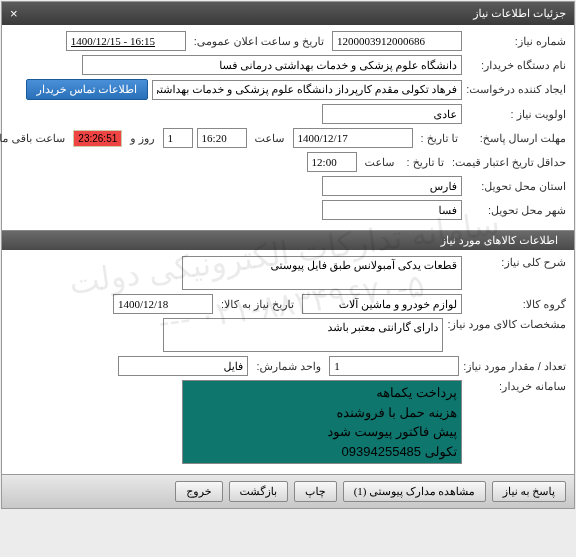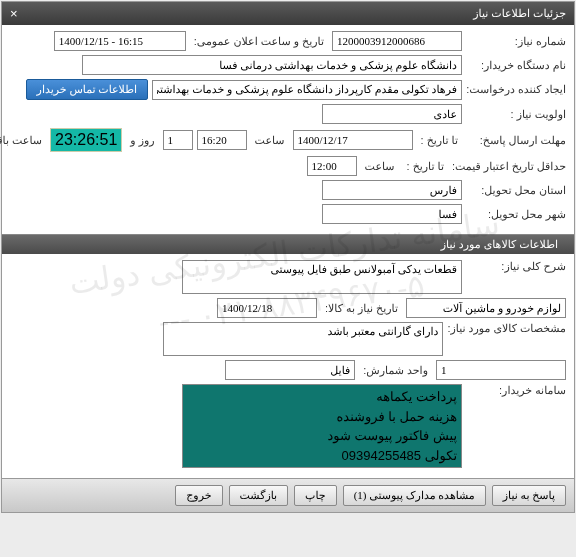--- a/index.html
+++ b/index.html
@@ -108,24 +108,24 @@
   font-family: Tahoma;
   cursor: pointer;
   border-radius: 2px;
 }
 .btn-blue {
   background: linear-gradient(to bottom, #4a90d9, #2a70b9);
   color: #fff;
   border: 1px solid #1a5a99;
 }
 .highlight {
-  background: #14b8a6;
+  background: #ef4444;
   border: 1px solid #cca;
   padding: 2px 4px;
-  font-size: 16px;
+  font-size: 10px;
 }
 .footer-bar {
   background: linear-gradient(to bottom, #e8e8e8, #c8c8c8);
   padding: 6px 8px;
   display: flex;
   gap: 6px;
   justify-content: flex-start;
   border-top: 1px solid #999;
 }
 .align-top {
@@ -155,21 +155,21 @@
     <span>جزئیات اطلاعات نیاز</span>
     <span class="close">×</span>
   </div>
 
   <div class="form-area">
 
     <div class="row">
       <span class="label">شماره نیاز:</span>
       <input type="text" class="text-input ltr" style="width: 130px;" value="1200003912000686">
       <span class="label-sm">تاریخ و ساعت اعلان عمومی:</span>
-      <input type="text" class="text-input ltr" style="width: 132px;" value="1400/12/15 - 16:15">
+      <input type="text" class="text-input ltr" style="width: 120px; text-decoration: underline;" value="1400/12/15 - 16:15">
     </div>
 
     <div class="row">
       <span class="label">نام دستگاه خریدار:</span>
       <input type="text" class="text-input" style="width: 380px;" value="دانشگاه علوم پزشکی و خدمات بهداشتی درمانی فسا">
     </div>
 
     <div class="row">
       <span class="label">ایجاد کننده درخواست:</span>
       <input type="text" class="text-input" style="width: 310px;" value="فرهاد تکولی مقدم کارپرداز دانشگاه علوم پزشکی و خدمات بهداشتی درمانی فسا">
@@ -215,31 +215,33 @@
   <div class="section-header">اطلاعات کالاهای مورد نیاز</div>
 
   <div class="form-area">
 
     <div class="row align-top">
       <span class="label">شرح کلی نیاز:</span>
       <textarea class="textarea" style="width: 280px; height: 34px;">قطعات یدکی آمبولانس طبق فایل پیوستی</textarea>
     </div>
 
     <div class="row">
+      <span class="label">گروه کالا:</span>
       <input type="text" class="text-input" style="width: 160px;" value="لوازم خودرو و ماشین آلات">
       <span class="label-sm">تاریخ نیاز به کالا:</span>
       <input type="text" class="text-input ltr" style="width: 100px;" value="1400/12/18">
     </div>
 
     <div class="row align-top">
       <span class="label">مشخصات کالای مورد نیاز:</span>
       <textarea class="textarea" style="width: 280px; height: 34px;">دارای گارانتی معتبر باشد</textarea>
     </div>
 
     <div class="row">
+      <span class="label">تعداد / مقدار مورد نیاز:</span>
       <input type="text" class="text-input ltr" style="width: 130px;" value="1">
       <span class="label-sm">واحد شمارش:</span>
       <input type="text" class="text-input" style="width: 130px;" value="فایل">
     </div>
 
     <div class="row align-top">
       <span class="label">سامانه خریدار:</span>
       <div class="multiline-val">
         <div>پرداخت یکماهه</div>
         <div>هزینه حمل با فروشنده</div>

